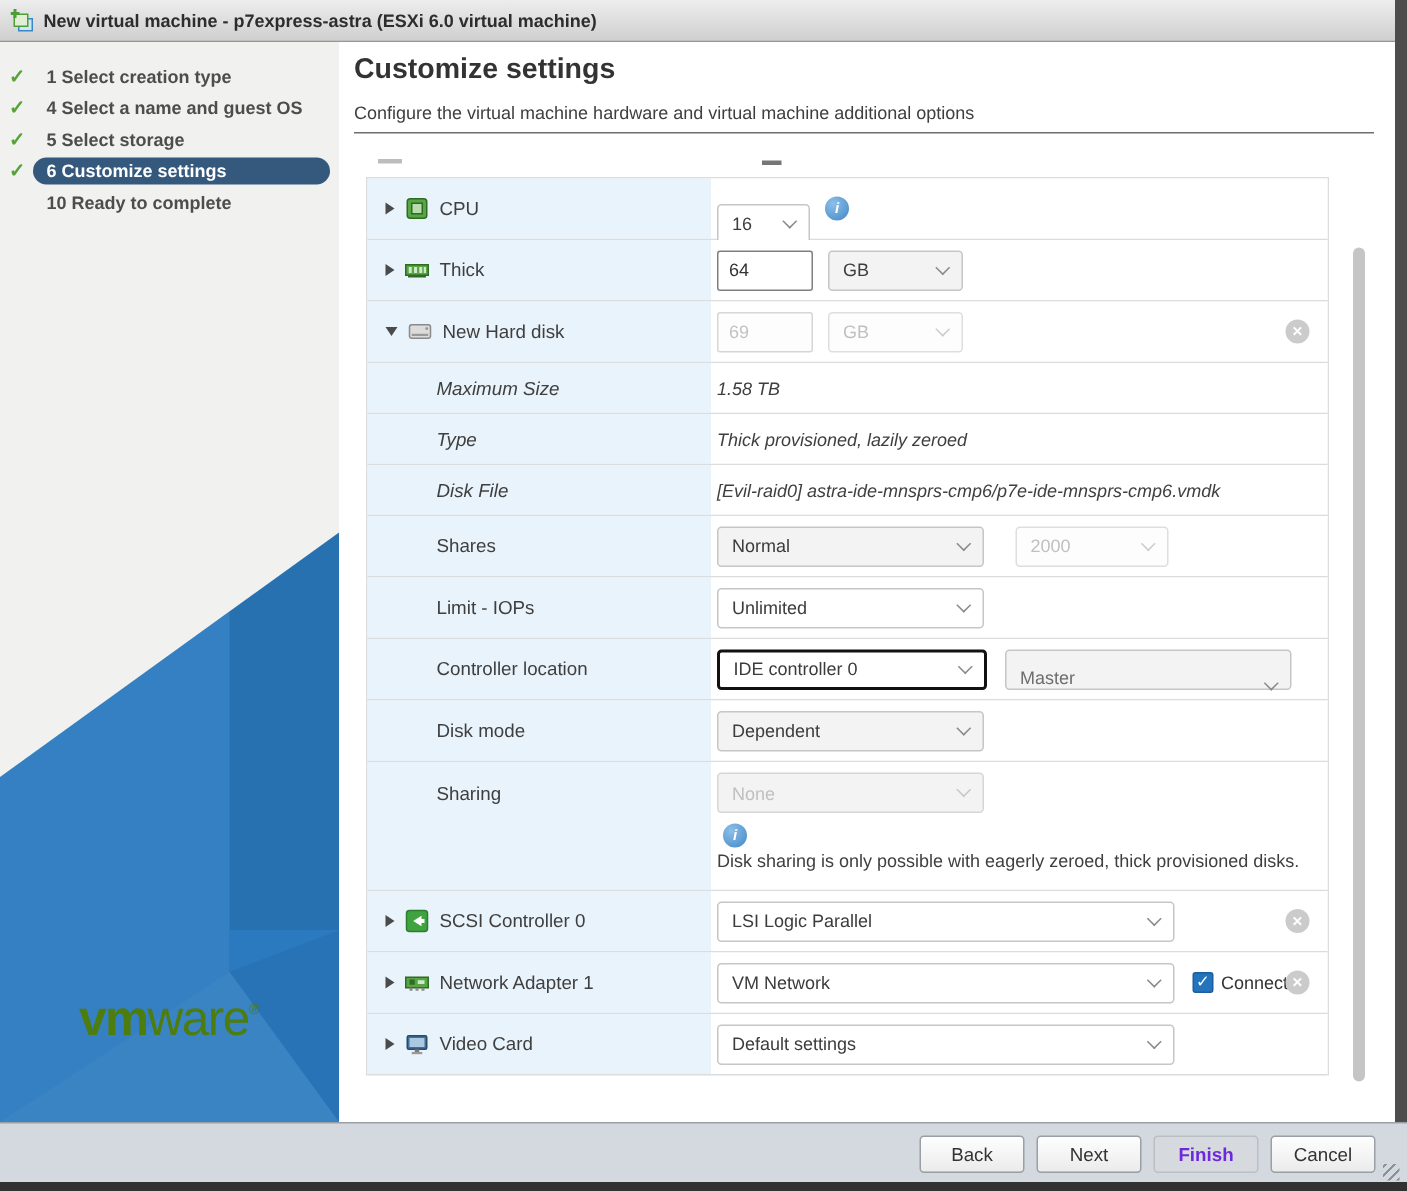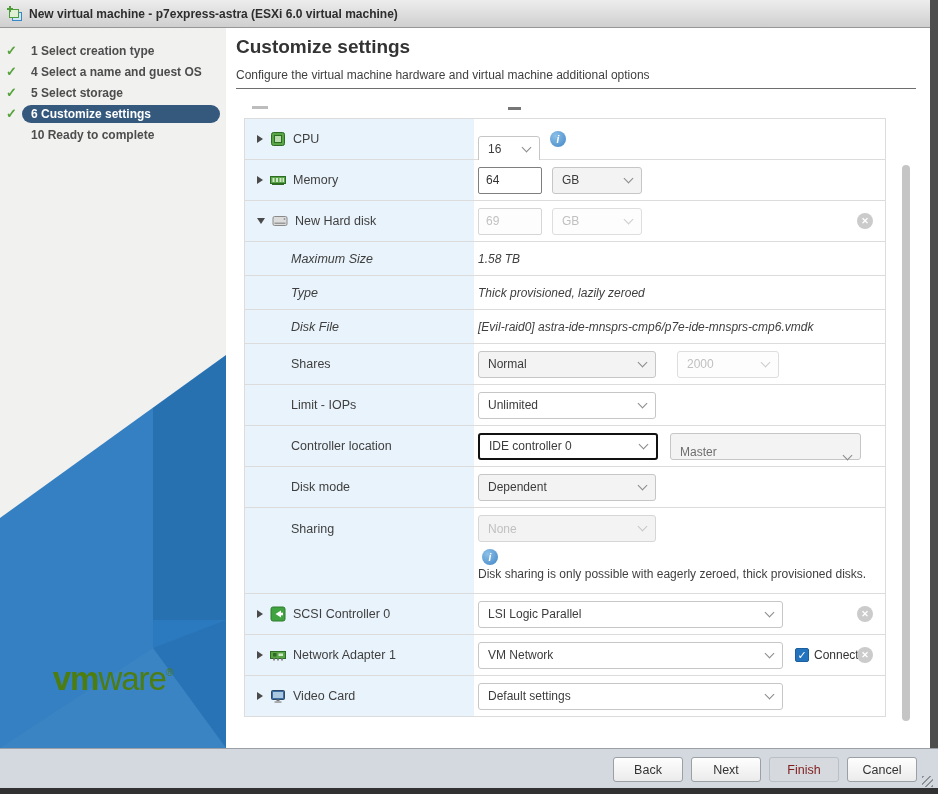--- a/index.html
+++ b/index.html
@@ -15,21 +15,21 @@
 
   
   .right-edge { position:absolute; left:930px; top:0; width:8px; height:748px; background:#4d4d4d; }
   .footer { position:absolute; left:0; top:748px; width:938px; height:40px;
     background:#d3d9de; border-top:1px solid #9aa0a5; }
   .bottom-strip { position:absolute; left:0; top:788px; width:938px; height:6px; background:#313131; }
   .btn-row { position:absolute; right:21px; top:757px; display:flex; gap:8px; }
   .btn { min-width:70px; height:25px; border:1px solid #9aa0a6; border-radius:3px;
     background:linear-gradient(#fefefe,#ebebeb); font-size:12.5px; color:#333;
     display:flex; align-items:center; justify-content:center; cursor:default; }
-  .btn.disabled { background:#d6dade; color:#7f1d1d; border-color:#b9bfc5; }
+  .btn.disabled { background:#d6dade; color:#6d28d9; border-color:#b9bfc5;font-weight:bold; }
   .resize-grip { position:absolute; left:922px; top:776px; width:11px; height:11px;
     background:repeating-linear-gradient(315deg,#8c9196 0 1.5px,transparent 1.5px 4.5px); }
 
   
   .sidebar { position:absolute; left:0; top:28px; width:226px; height:720px; background:#f1f1ef; overflow:hidden; }
   .blue-art, .blue-art div { position:absolute; inset:0; }
   .ba-base  { background:#2b7abf; clip-path:polygon(0 490px,226px 327px,226px 720px,0 720px); }
   .ba-f1 { background:rgba(0,0,0,.07);    clip-path:polygon(153px 380px,226px 327px,226px 592px,153px 592px); }
   .ba-f2 { background:rgba(255,255,255,.05); clip-path:polygon(0 490px,153px 380px,153px 620px,0 720px); }
   .ba-f3 { background:rgba(255,255,255,.08); clip-path:polygon(0 720px,153px 620px,226px 720px); }
@@ -182,21 +182,21 @@
         <div class="label-cell">
           <span class="arrow-r"></span>
           <svg class="dev-icon" viewBox="0 0 16 16">
             <rect x="0.5" y="4.5" width="15" height="7" fill="#58a545" stroke="#2e6b24"></rect>
             <rect x="2.5" y="6" width="2" height="4" fill="#cfe8c8"></rect>
               <rect x="6" y="6" width="2" height="4" fill="#cfe8c8"></rect>
             <rect x="9.5" y="6" width="2" height="4" fill="#cfe8c8"></rect>
               <rect x="12.5" y="6" width="1.5" height="4" fill="#cfe8c8"></rect>
             <rect x="2" y="11.5" width="12" height="1.5" fill="#2e6b24"></rect>
           </svg>
-          <span class="row-label">Memory</span>
+          <span class="row-label">Thick</span>
         </div>
         <div class="value-cell">
           <input class="txt-input" value="64" style="">
           <div class="select grayed w90 gap10">
             <span class="sel-text">GB</span>
             <span class="chev"></span>
           </div>
         </div>
       </div>
 

